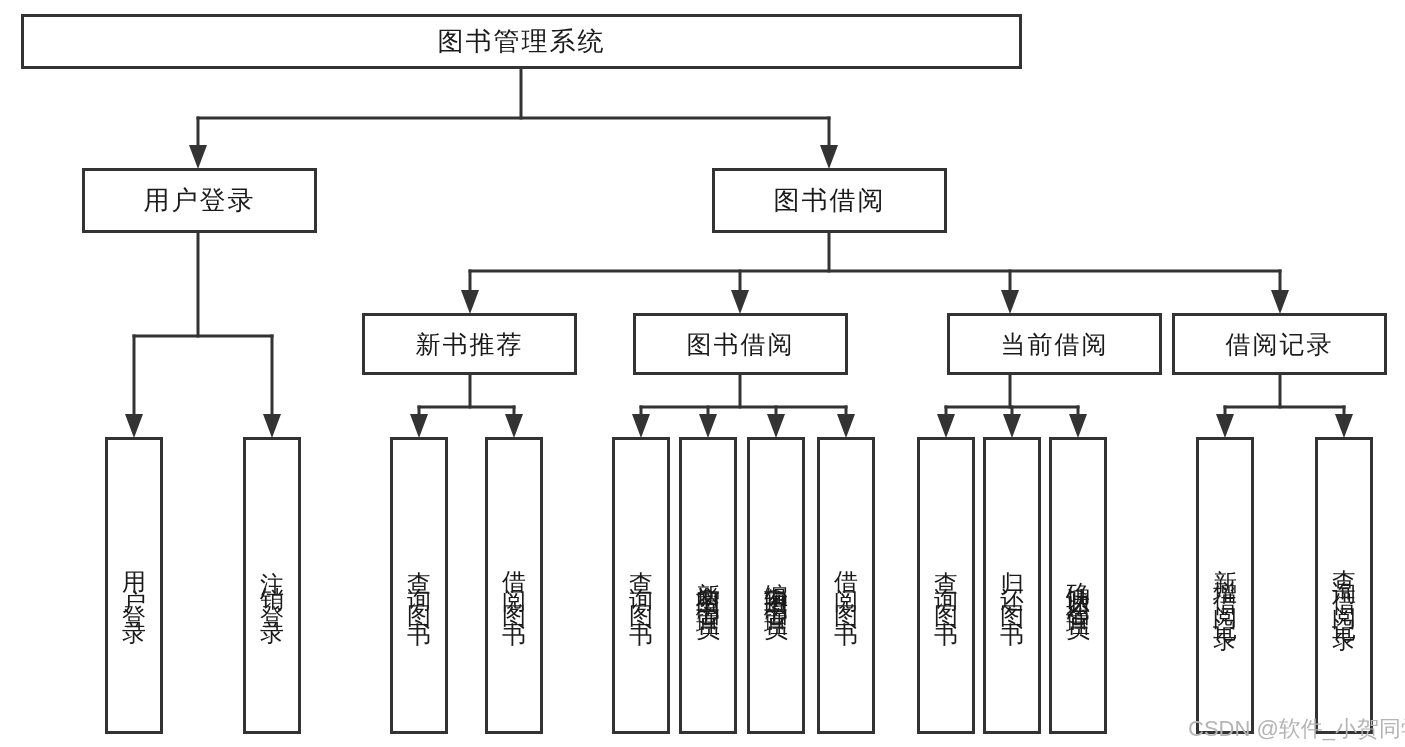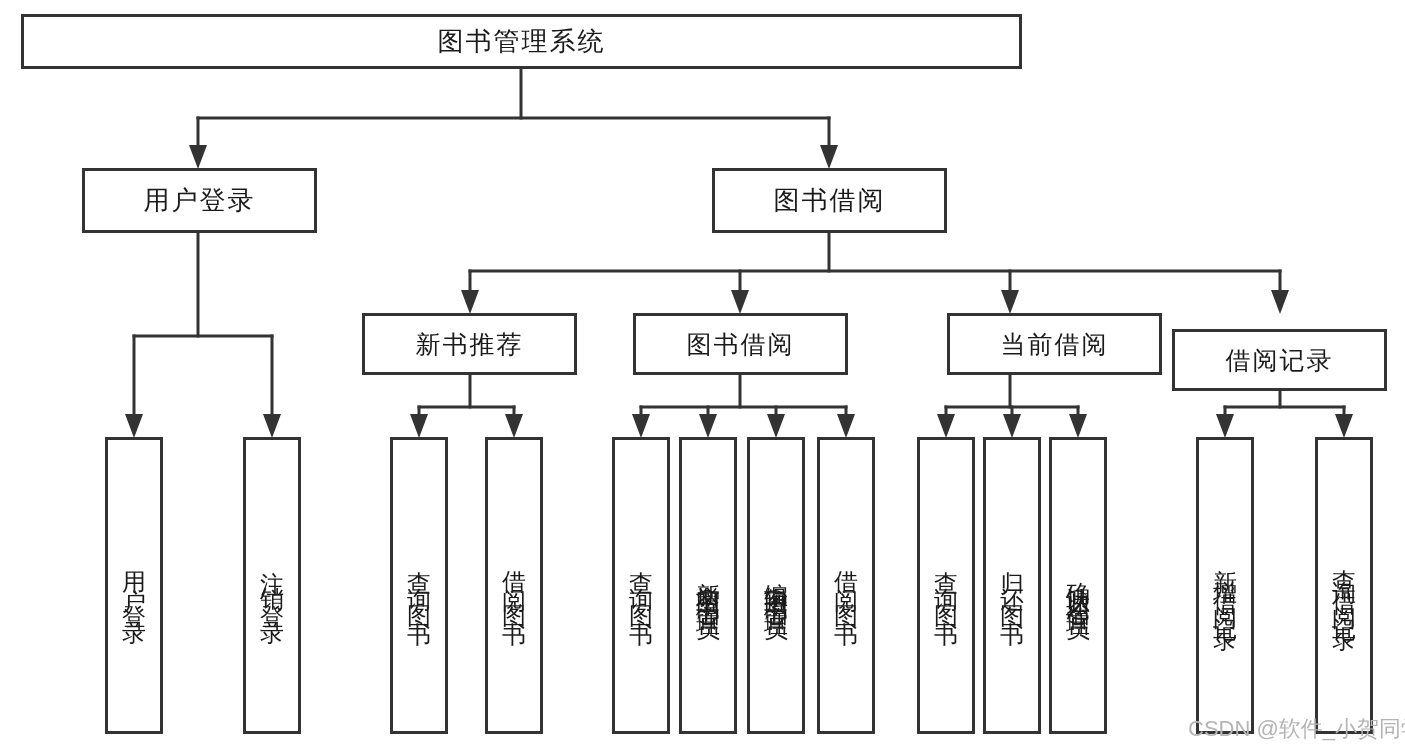--- a/index.html
+++ b/index.html
@@ -131,21 +131,21 @@
 
   <div class="box lvl3" style="left:633px;">
     <span class="hlabel">图书借阅</span>
   </div>
   <div class="box lvl3" style="left:362px;">
     <span class="hlabel">新书推荐</span>
   </div>
   <div class="box lvl3" style="left:903px;margin-left:44px;">
     <span class="hlabel">当前借阅</span>
   </div>
-  <div class="box lvl3" style="left:1172px;margin-top:16px;">
+  <div class="box lvl3" style="left:1172px;">
     <span class="hlabel">借阅记录</span>
   </div>
 
   <div class="box leaf" style="left:105px;">
     <span class="vtext ls4">用户登录</span>
   </div>
   <div class="box leaf" style="left:243px;">
     <span class="vtext ls4">注销登录</span>
   </div>
 

